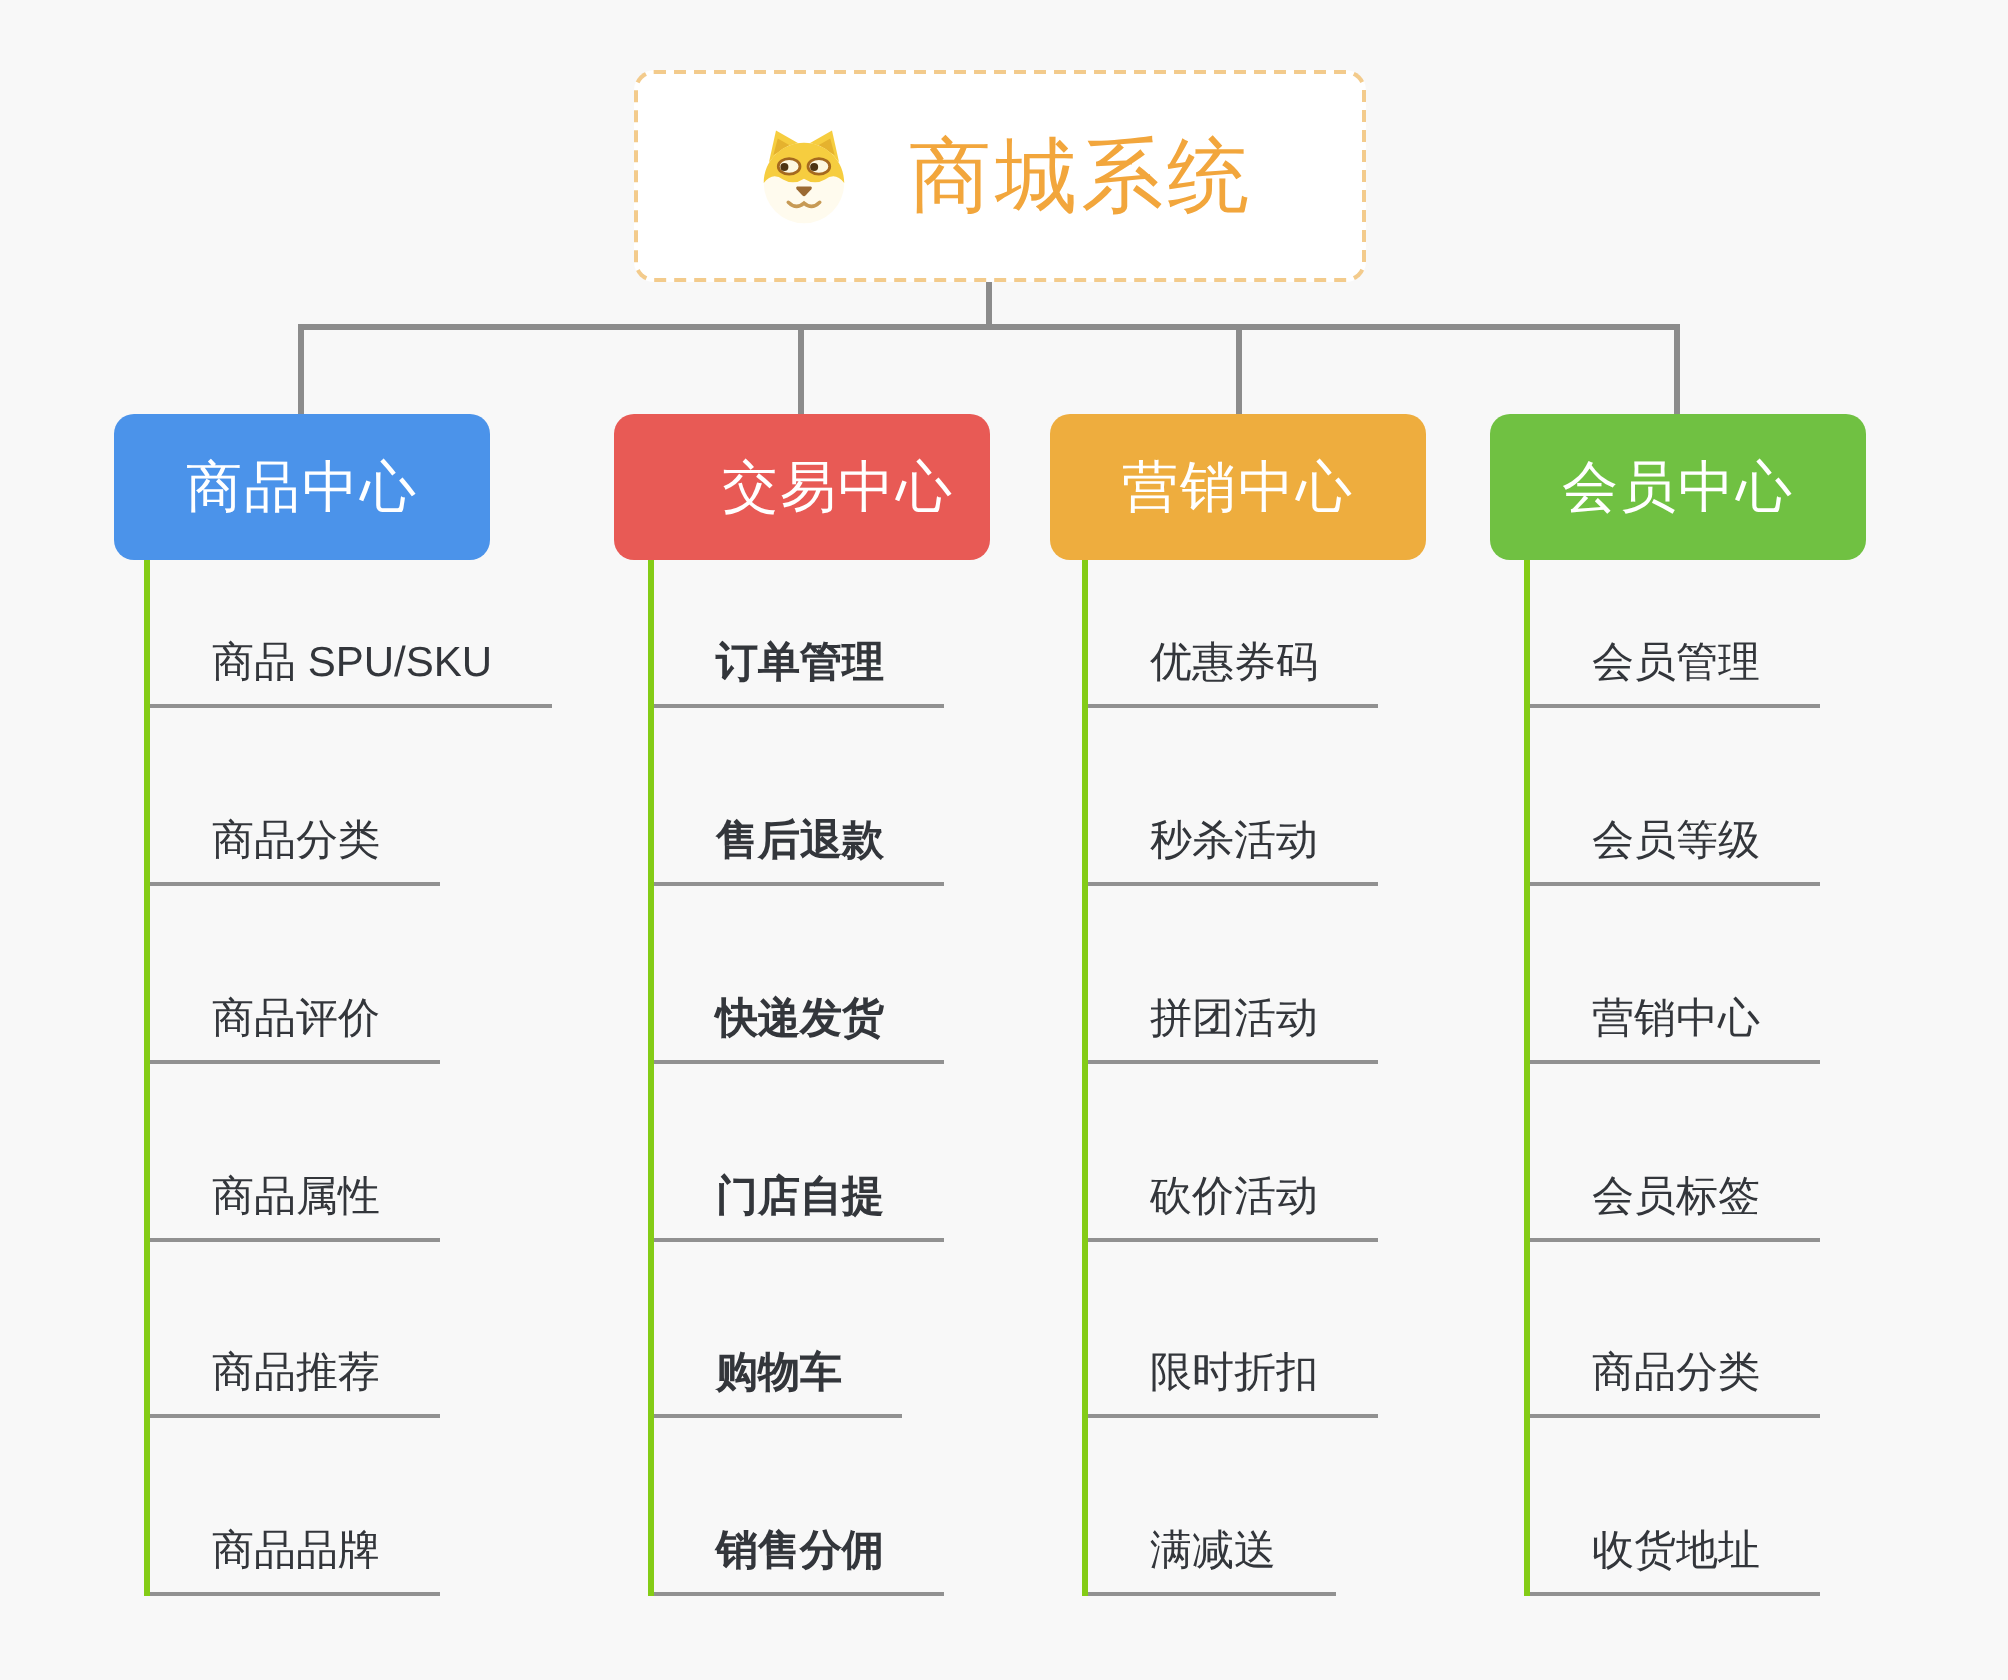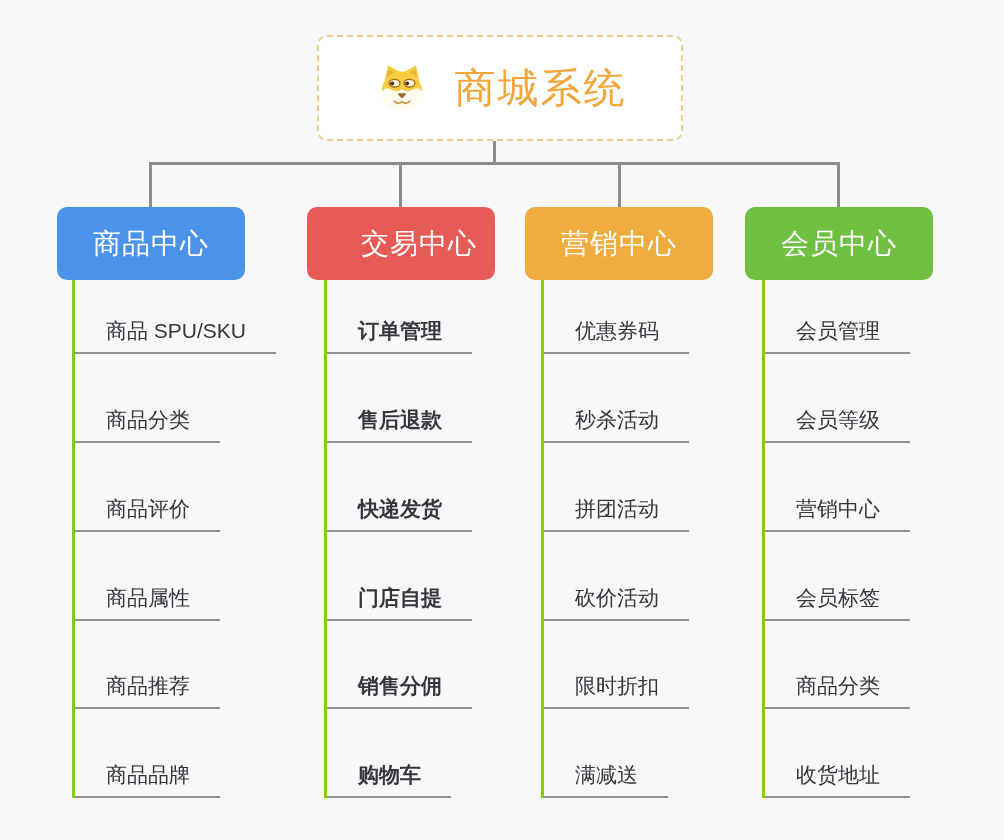--- a/index.html
+++ b/index.html
@@ -142,22 +142,22 @@
     <div class="leaf">商品属性</div>
     <div class="leaf">商品推荐</div>
     <div class="leaf">商品品牌</div>
   </div>
 
   <div class="column c1">
     <div class="leaf">订单管理</div>
     <div class="leaf">售后退款</div>
     <div class="leaf">快递发货</div>
     <div class="leaf">门店自提</div>
+    <div class="leaf">购物车</div>
     <div class="leaf">销售分佣</div>
-    <div class="leaf">购物车</div>
   </div>
 
   <div class="column c2">
     <div class="leaf">优惠券码</div>
     <div class="leaf">秒杀活动</div>
     <div class="leaf">拼团活动</div>
     <div class="leaf">砍价活动</div>
     <div class="leaf">限时折扣</div>
     <div class="leaf">满减送</div>
   </div>

